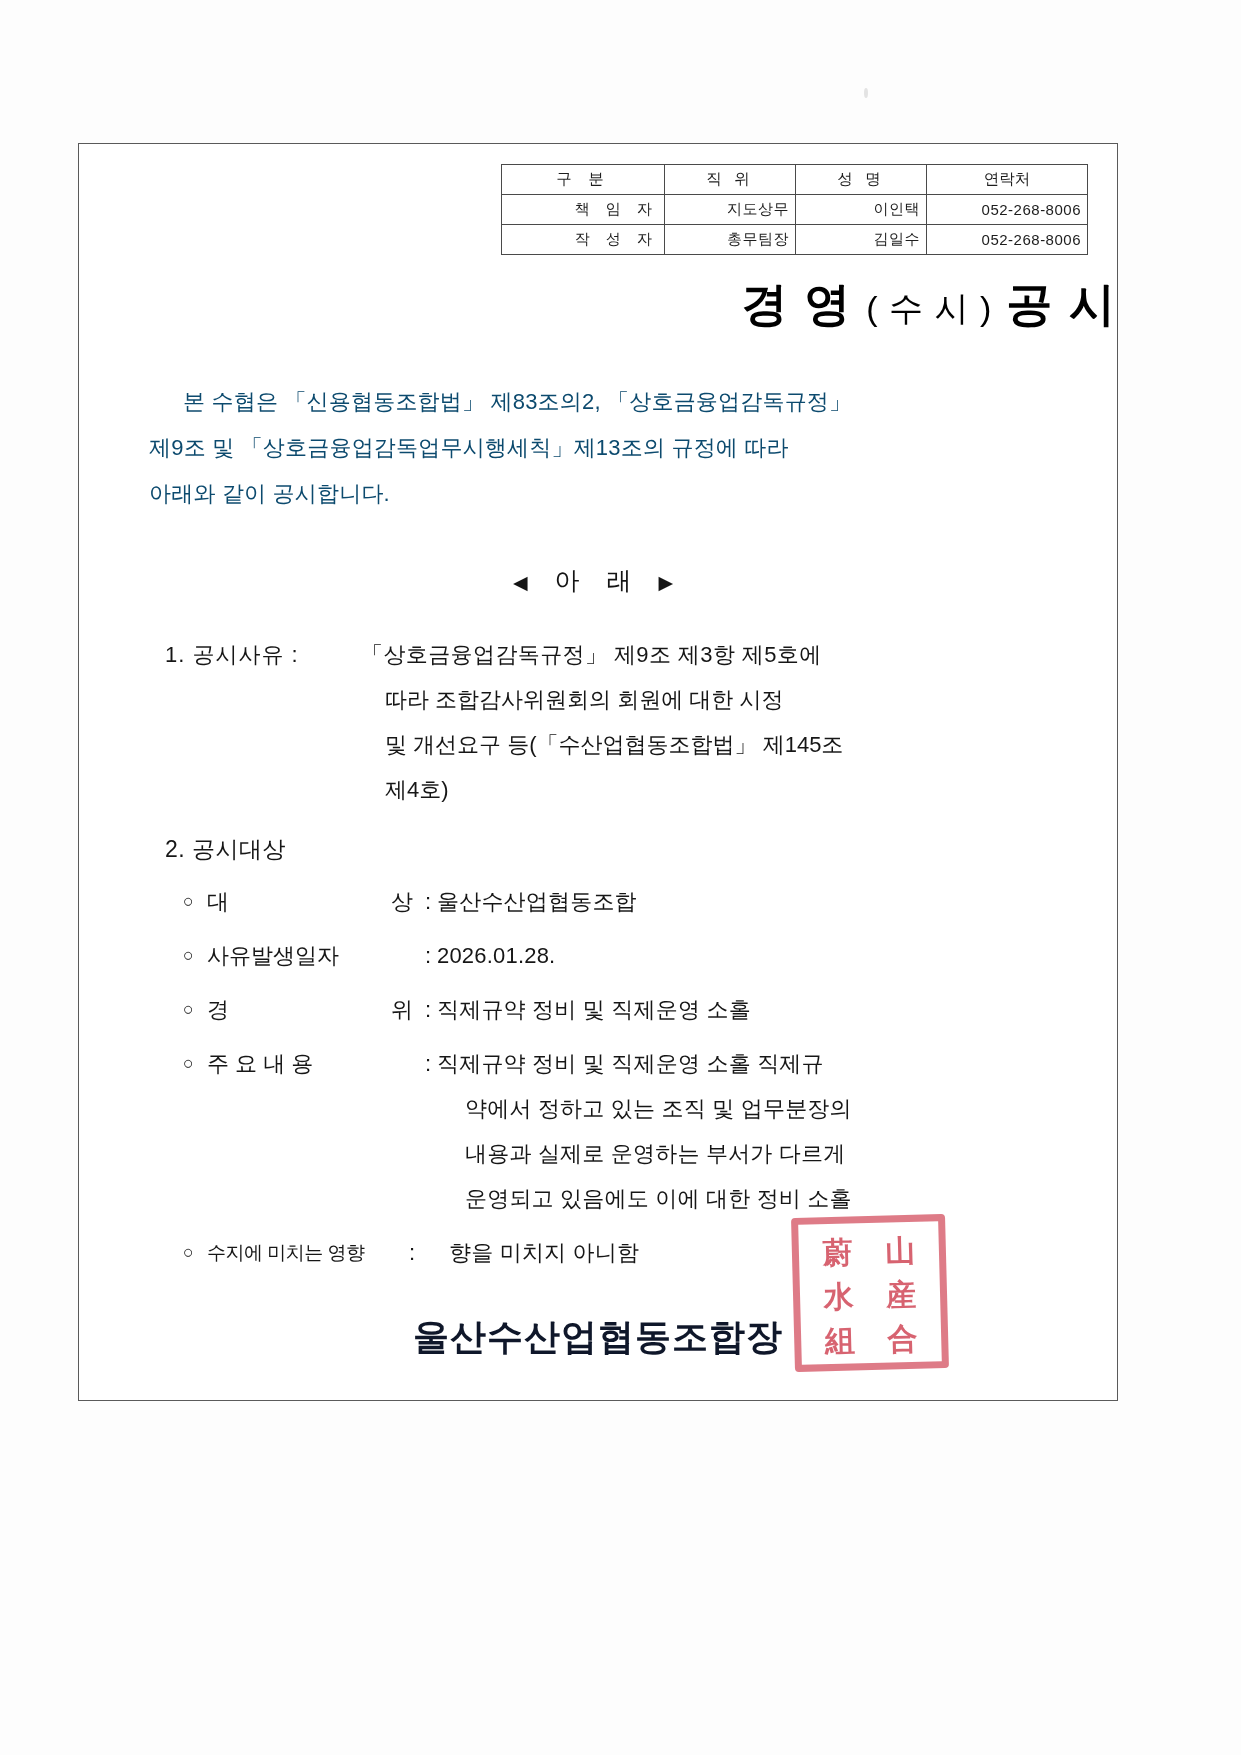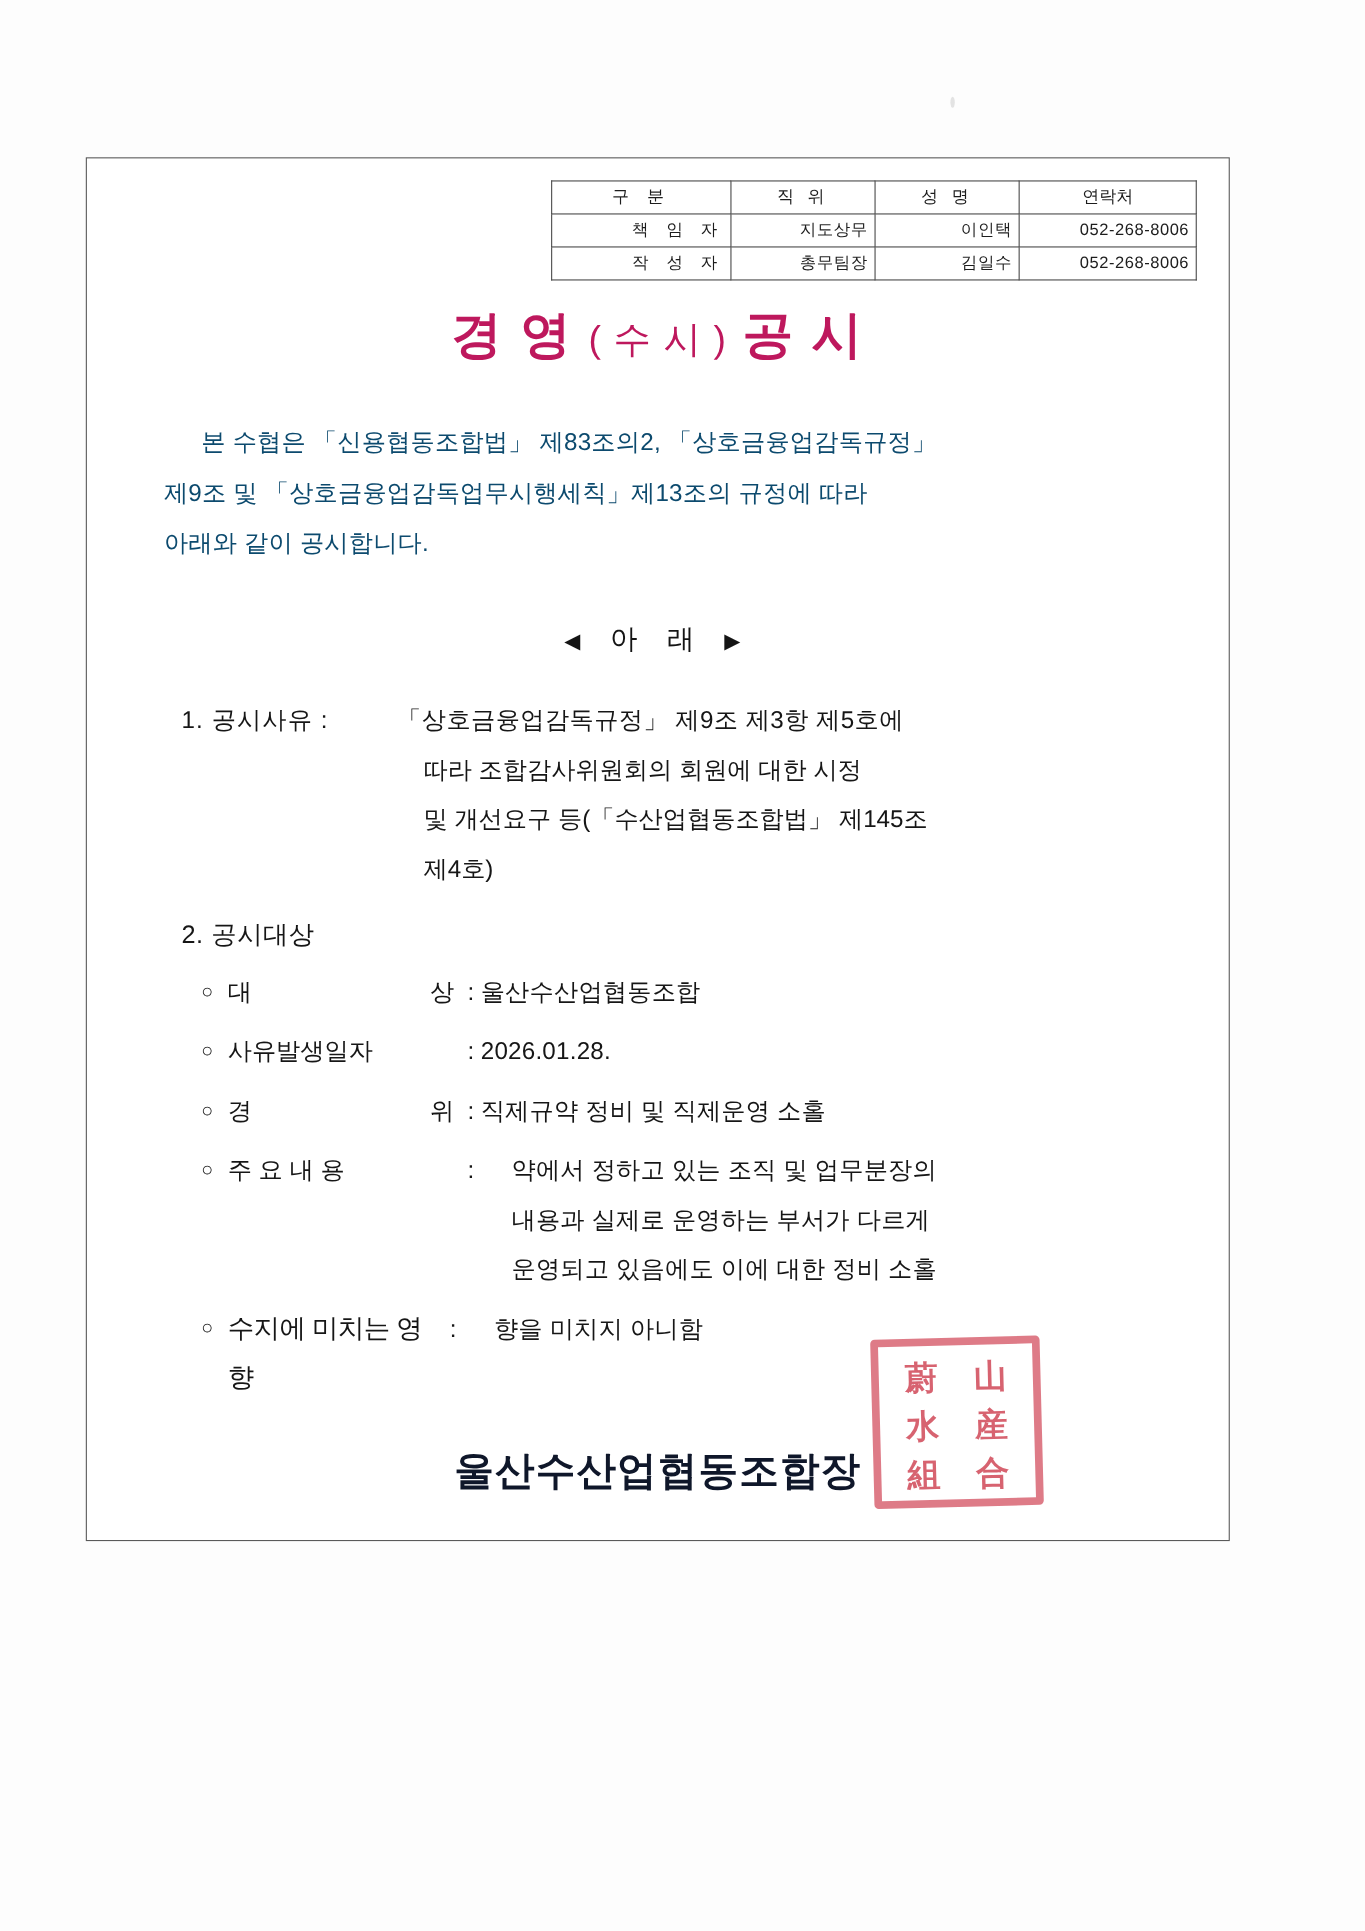--- a/index.html
+++ b/index.html
@@ -60,24 +60,24 @@
   .approval-table thead td { font-size: 15.5px; }
   .approval-table tbody td { font-size: 15px; letter-spacing: 0.5px; text-align: right; }
   .approval-table tbody td.lbl { letter-spacing: 6px; }
 
   
   .doc-title {
     position: absolute;
     left: 0;
     right: 0;
     top: 130px;
-    text-align: center;
+    text-align: right;
     font-size: 46px;
     font-weight: bold;
-    color: #be185d;
+    color: #000000;
     letter-spacing: 2px;
     font-family: "Liberation Sans", "DejaVu Sans", sans-serif;
   }
   .doc-title .paren {
     font-size: 34px;
     font-weight: normal;
     letter-spacing: 1px;
   }
   .doc-title .sp { display: inline-block; width: 14px; }
 
@@ -164,21 +164,21 @@
     width: 212px;
     flex: 0 0 212px;
     display: flex;
     justify-content: space-between;
     padding-right: 6px;
     box-sizing: border-box;
   }
   .field-label.tight {
     width: 196px;
     flex: 0 0 196px;
-    font-size: 24px;
+    font-size: 19px;
     justify-content: flex-start;
     letter-spacing: -0.5px;
   }
   .field-colon {
     width: 18px;
     flex: 0 0 18px;
     text-align: center;
   }
   .field-value {
     flex: 1 1 auto;
@@ -350,20 +350,21 @@
         </span>
       </div>
 
       <div class="field-row">
         <span class="field-mark">○</span>
         <span class="field-label">
           <span>주 요 내 용</span>
         </span>
         <span class="field-colon">:</span>
         <span class="field-value">
+          <div>직제규약 정비 및 직제운영 소홀 직제규</div>
           <div class="cont">약에서 정하고 있는 조직 및 업무분장의</div>
           <div class="cont">내용과 실제로 운영하는 부서가 다르게</div>
           <div class="cont">운영되고 있음에도 이에 대한 정비 소홀</div>
         </span>
       </div>
 
       <div class="field-row">
         <span class="field-mark">○</span>
         <span class="field-label tight">
           <span>수지에 미치는 영향</span>

